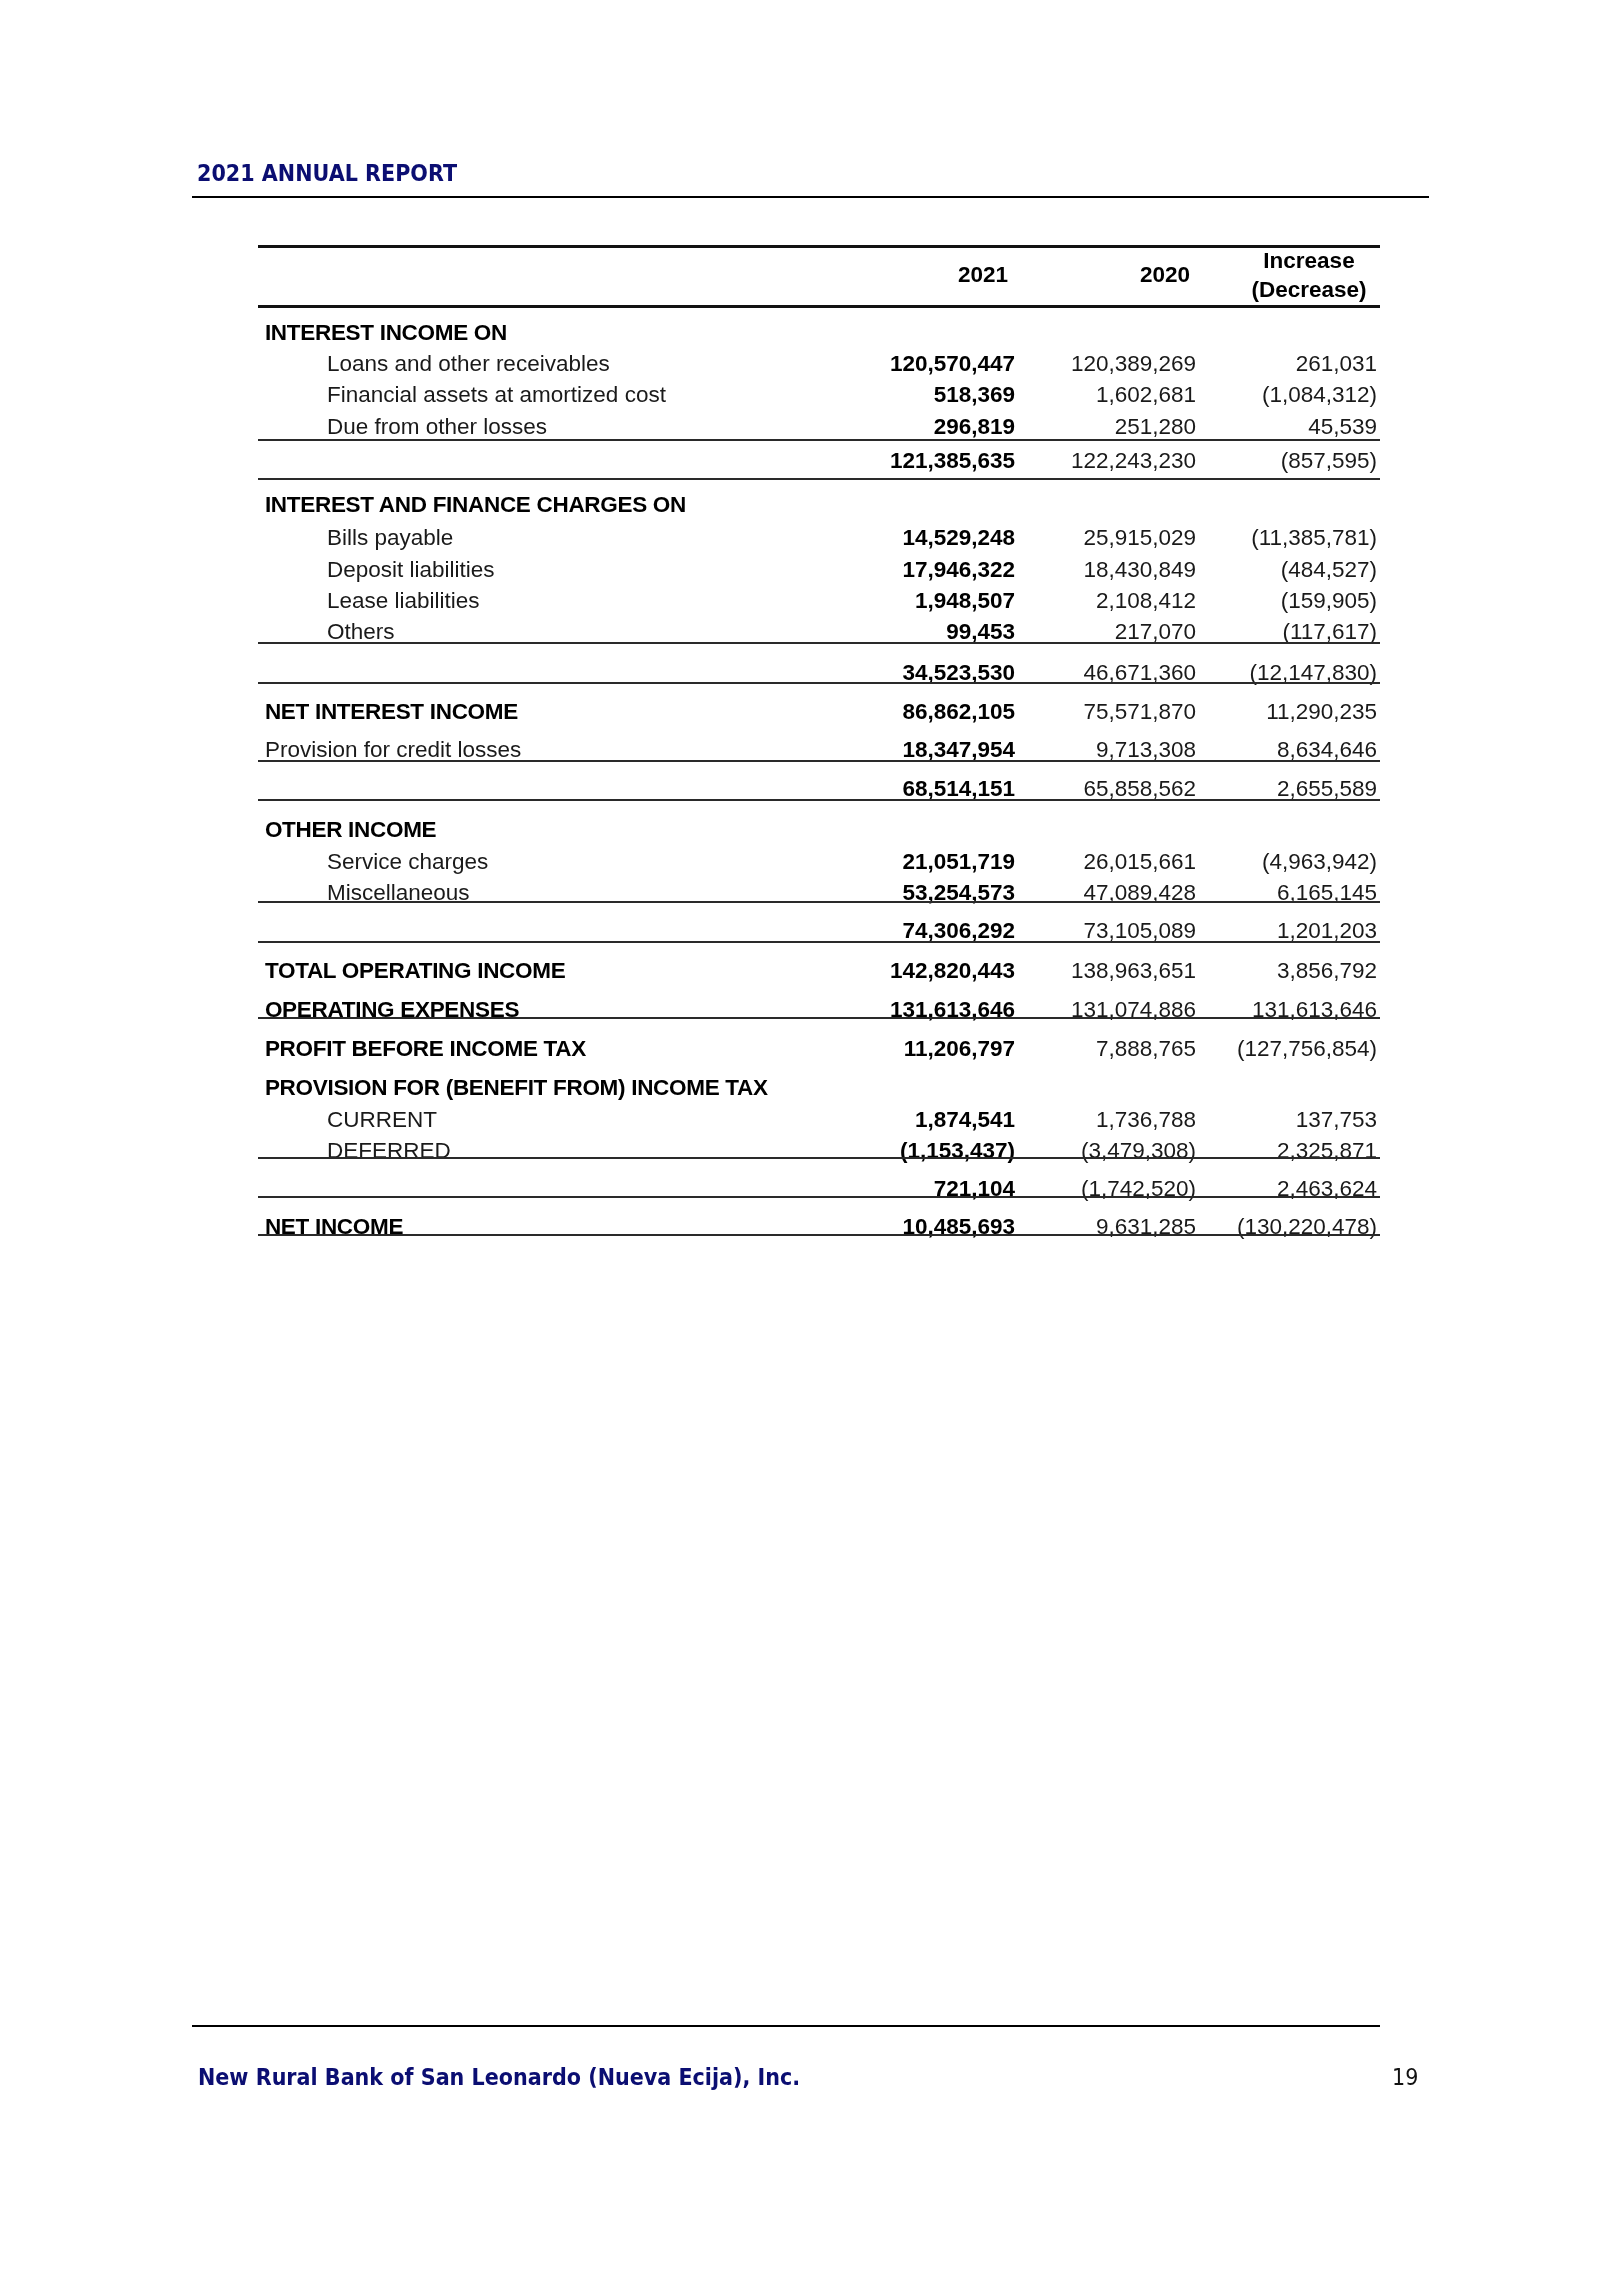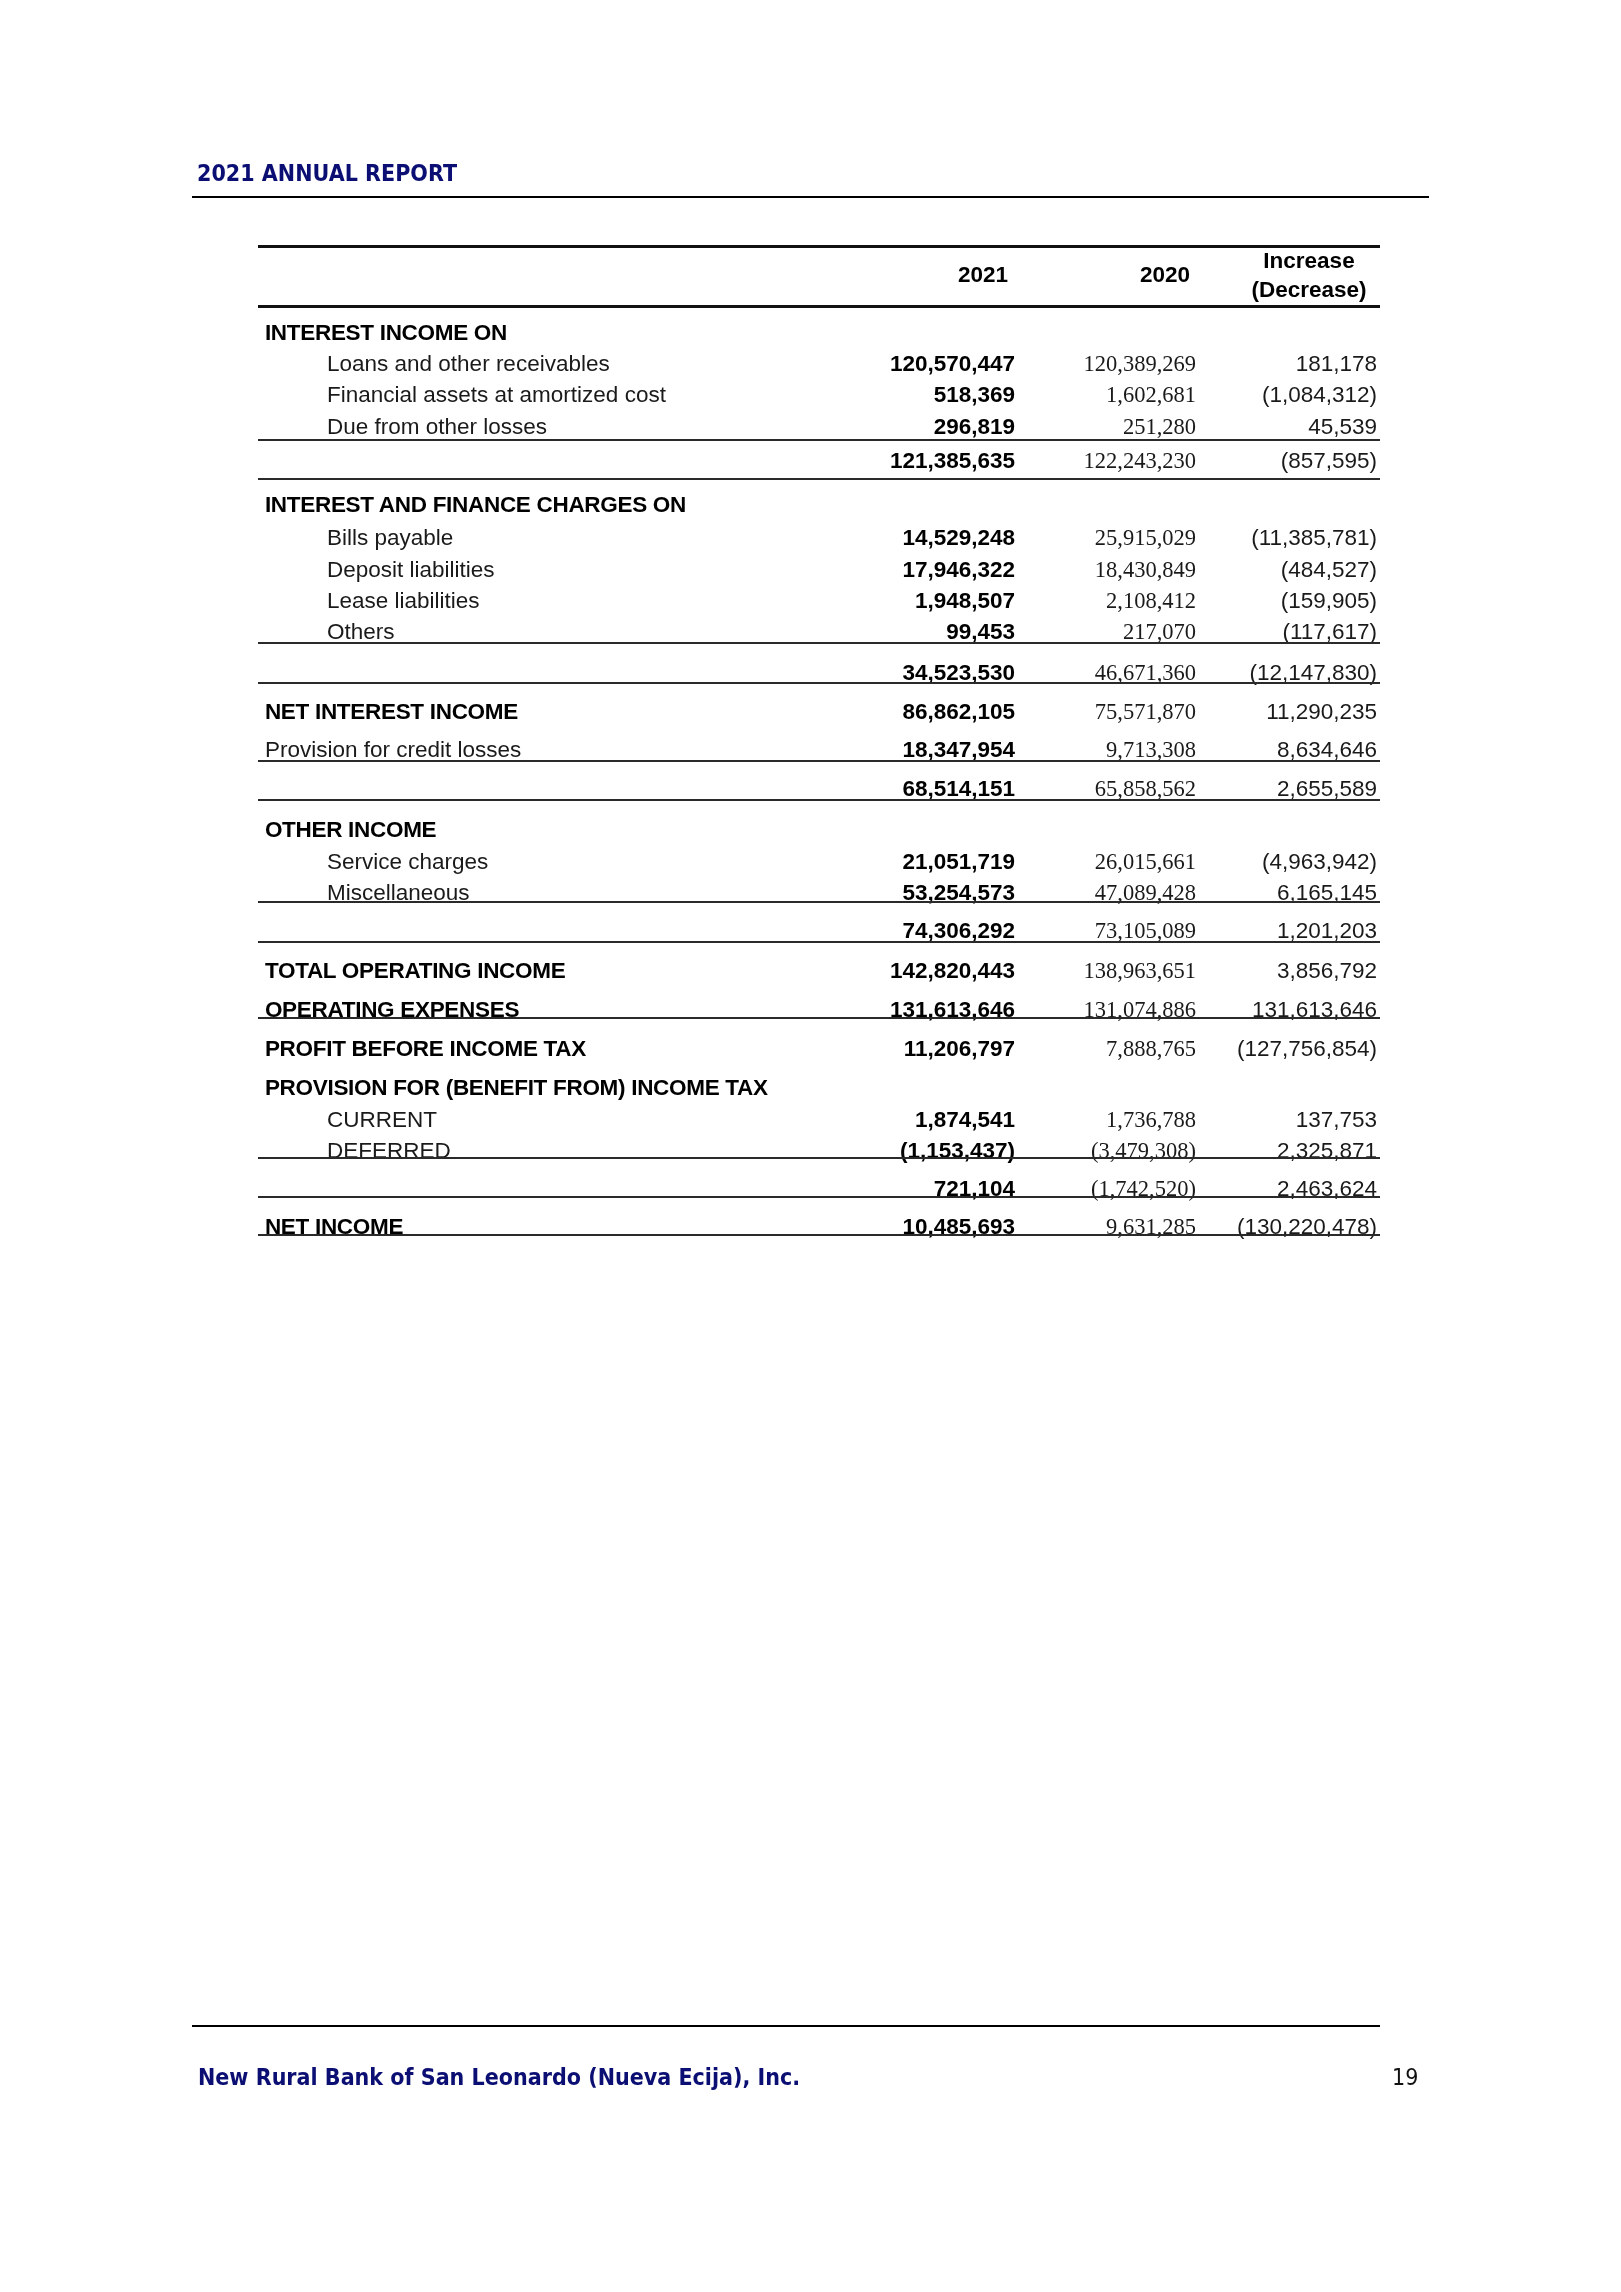--- a/index.html
+++ b/index.html
@@ -19,21 +19,21 @@
   .rule.thick { height: 2.9px; background: #111; }
 
   .cell {
     position: absolute; font-family: "Liberation Sans", sans-serif;
     font-size: 22.5px; color: #1a1a1a; white-space: nowrap; line-height: 25.5px;
   }
   .lbl { left: 6.9px; }
   .lbl.ind { left: 69px; }
   .lbl.sec { font-weight: bold; color: #000; letter-spacing: -0.3px; }
   .c21 { right: calc(1122px - 757px); text-align: right; font-weight: bold; color: #000; }
-  .c20 { right: calc(1122px - 938px); text-align: center; font-family: Liberation Serif, serif; }
+  .c20 { right: calc(1122px - 938px); text-align: center; }
   .cinc { right: 2.9px; text-align: right; }
 
   .colhdr { font-weight: bold; color: #000; text-align: center; }
 
   .ftr-rule { position: absolute; left: 192px; top: 2025px; width: 1188px; height: 2px; background: #000; }
   .ftr-text {
     position: absolute; left: 198px; top: 2064px;
     font-family: "DejaVu Sans", sans-serif; font-weight: bold;
     font-size: 22.5px; color: #0b0e72; white-space: nowrap;
     transform: scaleX(0.92); transform-origin: left center;
@@ -55,21 +55,21 @@
   <div class="cell colhdr" style="left:676px; width:98px; top:15.7px; line-height:27.4px;">2021</div>
   <div class="cell colhdr" style="left:858px; width:98px; top:15.7px; line-height:27.4px;">2020</div>
   <div class="cell colhdr" style="left:965px; width:172px; top:2px; line-height:27.4px;">Increase</div>
   <div class="cell colhdr" style="left:965px; width:172px; top:31px; line-height:27.4px;">(Decrease)</div>
   <div class="rule thick" style="top:60px;"></div>
   <div id="rows">
       <div class="cell lbl sec" style="top: 75px;">INTEREST INCOME ON</div>
       <div class="cell lbl ind" style="top: 106px;">Loans and other receivables</div>
       <div class="cell c21" style="top: 106px;">120,570,447</div>
       <div class="cell c20" style="top: 106px;">120,389,269</div>
-      <div class="cell cinc" style="top: 106px;">181,178</div>
+      <div class="cell cinc" style="top: 106px;">261,031</div>
       <div class="cell lbl ind" style="top: 137px;">Financial assets at amortized cost</div>
       <div class="cell c21" style="top: 137px;">518,369</div>
       <div class="cell c20" style="top: 137px;">1,602,681</div>
       <div class="cell cinc" style="top: 137px;">(1,084,312)</div>
       <div class="cell lbl ind" style="top: 169px;">Due from other losses</div>
       <div class="cell c21" style="top: 169px;">296,819</div>
       <div class="cell c20" style="top: 169px;">251,280</div>
       <div class="cell cinc" style="top: 169px;">45,539</div>
       <div class="cell c21" style="top: 203px;">121,385,635</div>
       <div class="cell c20" style="top: 203px;">122,243,230</div>

